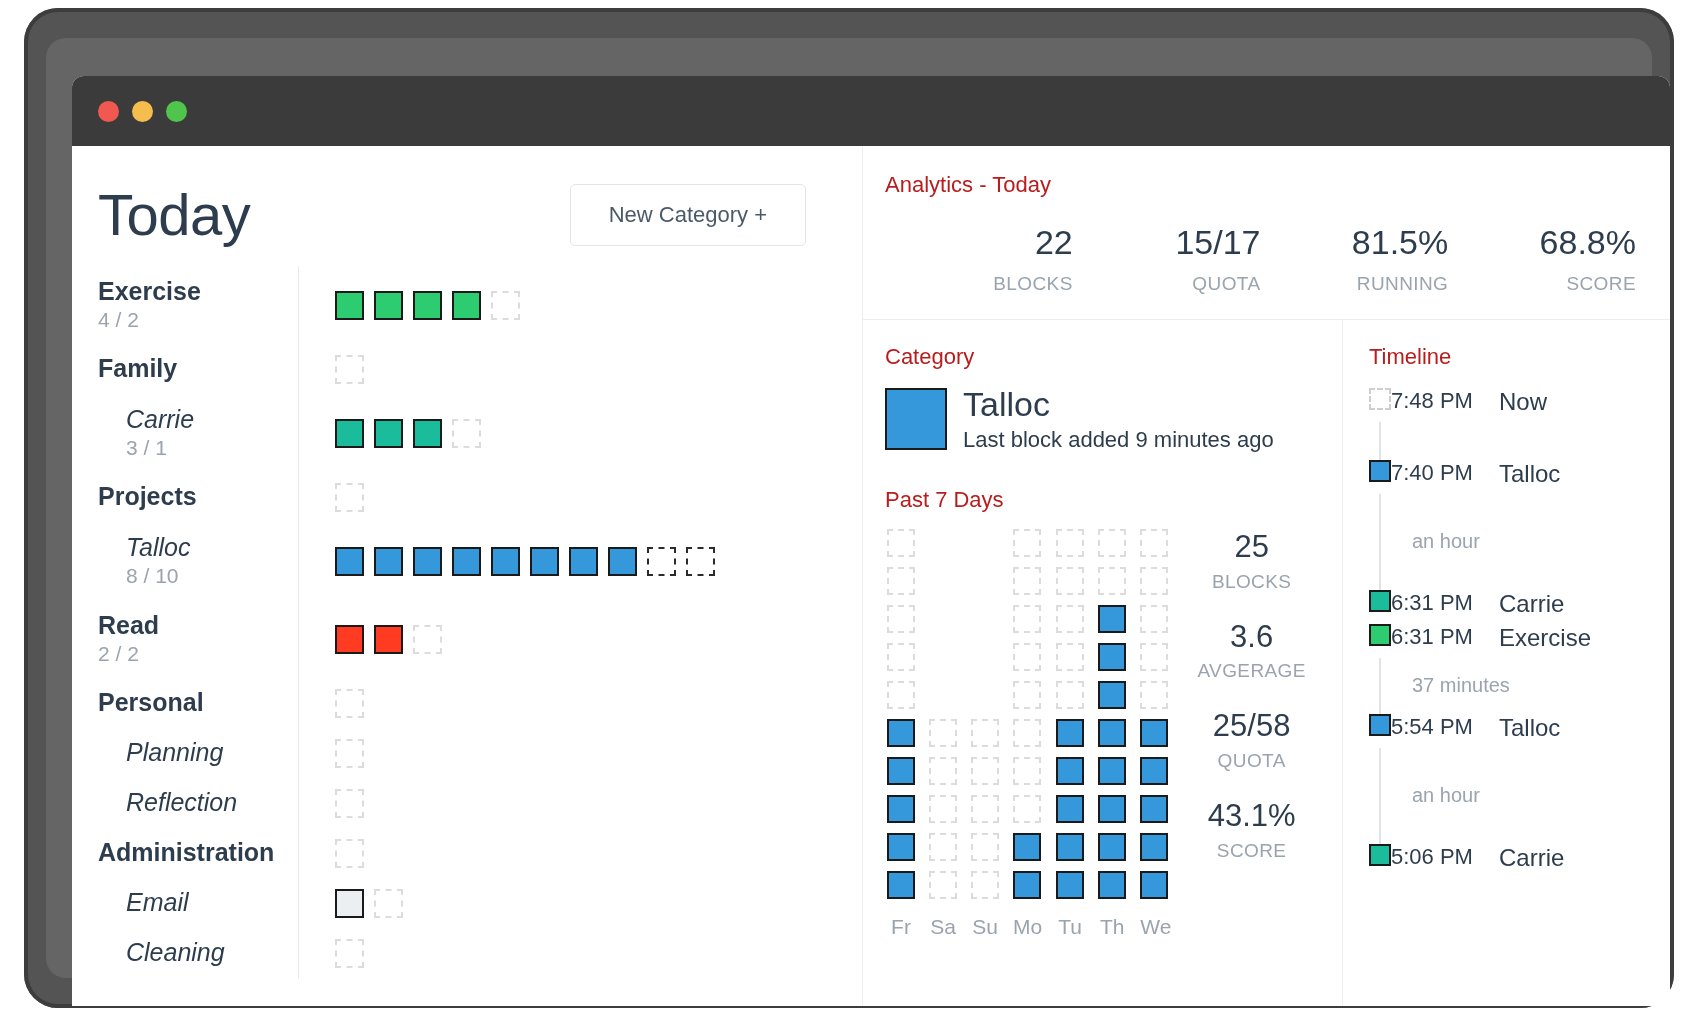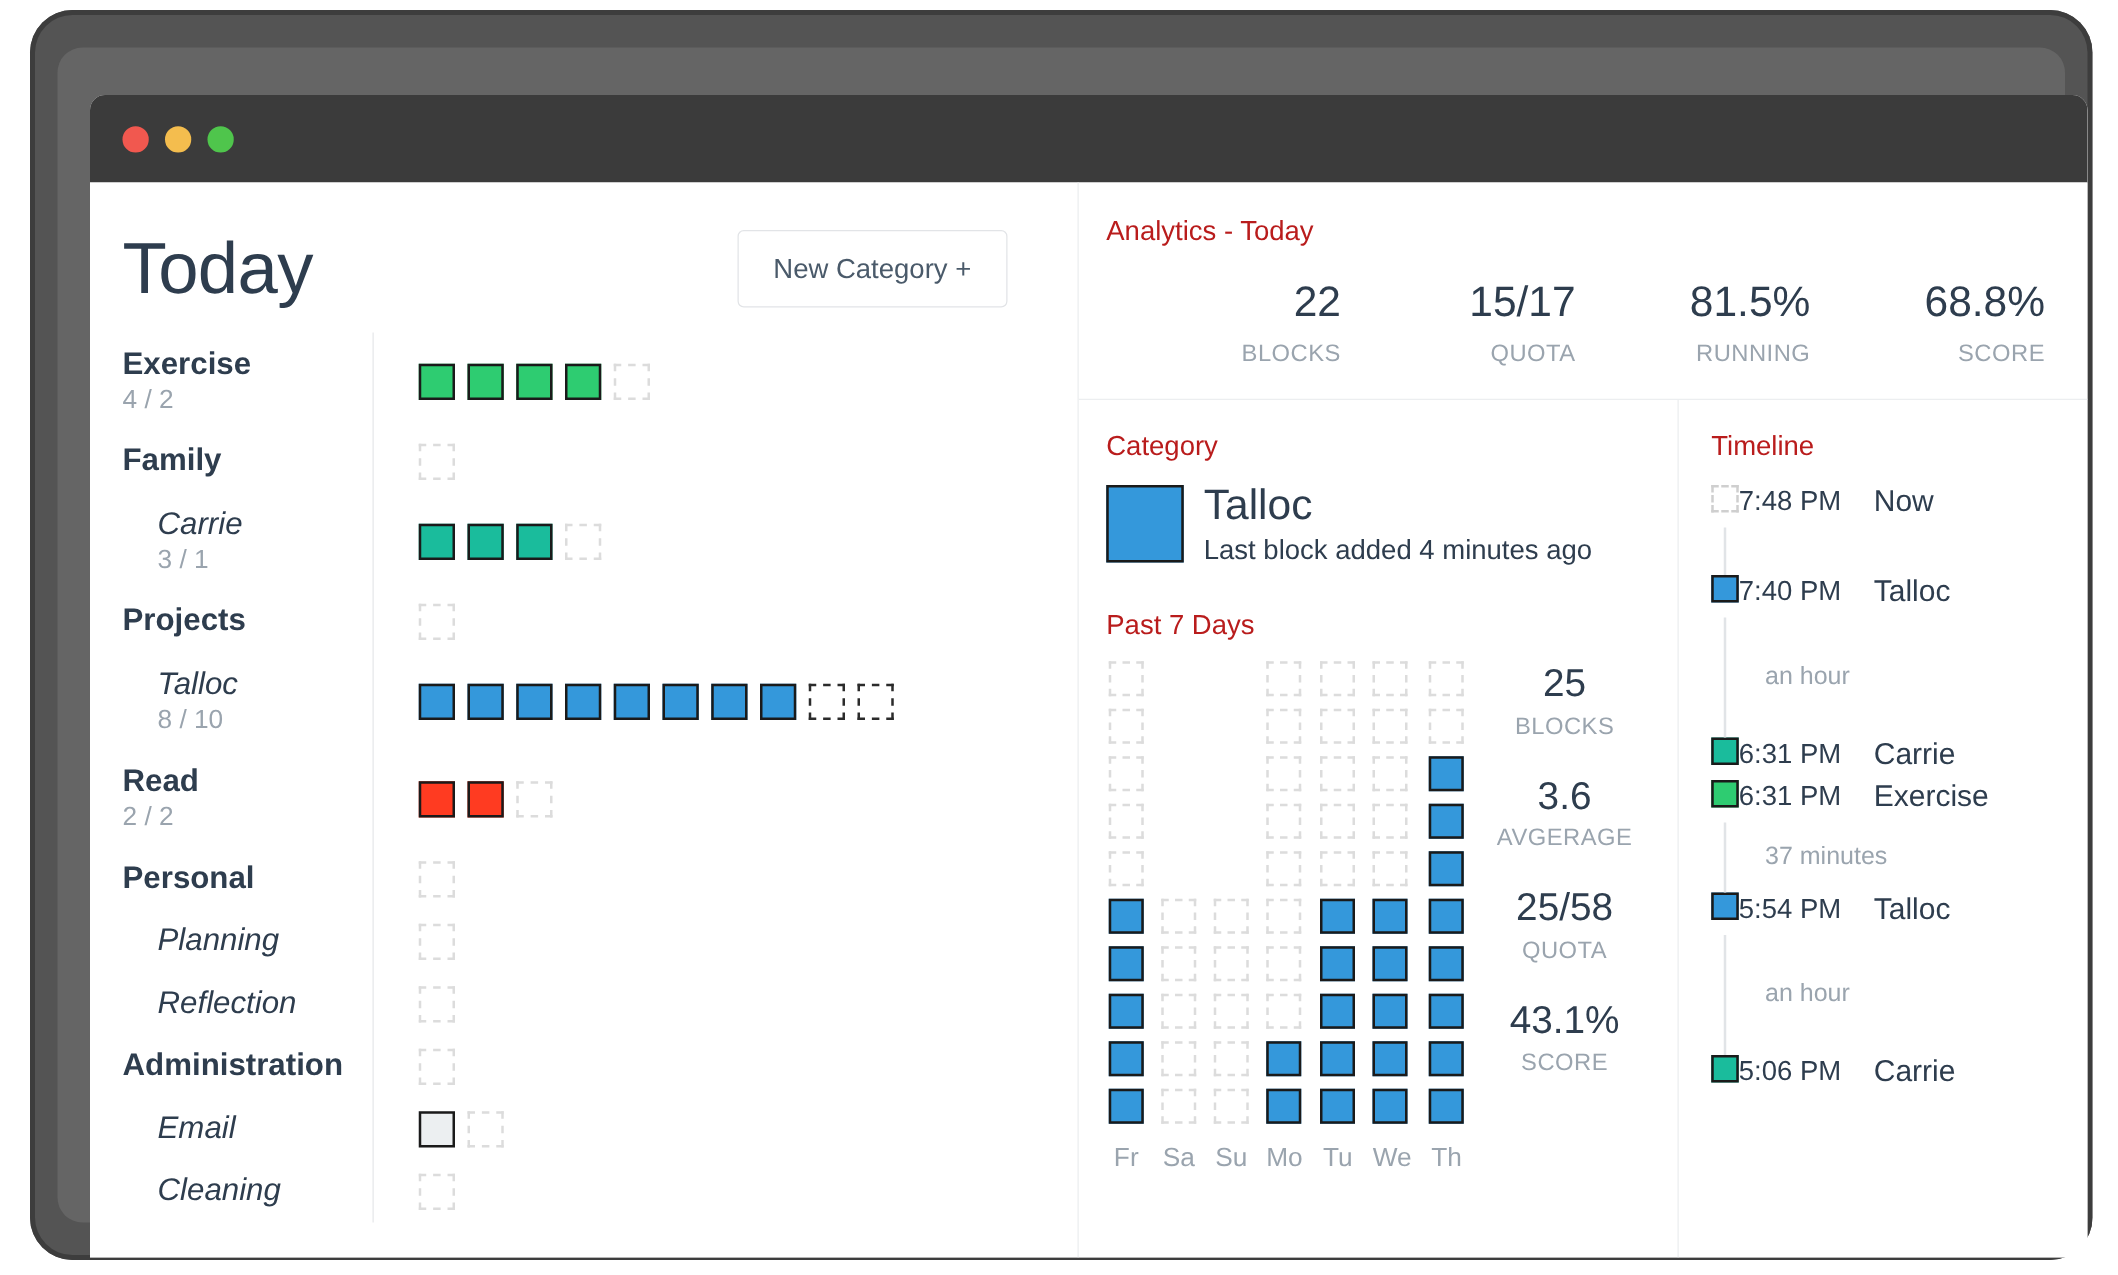--- a/index.html
+++ b/index.html
@@ -77,21 +77,21 @@
   }
   #new-cat-btn {
     margin-left: auto;
     margin-right: 26px;
     border: 1px solid #e2e4e7;
     border-radius: 5px;
     background: #fff;
     color: #4a5a6a;
     font-size: 22px;
     font-family: "Liberation Sans", sans-serif;
-    padding: 17px 28px;
+    padding: 17px 38px;
     cursor: pointer;
     white-space: nowrap;
   }
 
   #cat-area {
     display: flex;
     padding-left: 26px;
     position: relative;
   }
   #cat-labels {
@@ -468,21 +468,21 @@
           </div>
 
           <div id="lower">
 
             <div id="catpanel">
               <div class="section-label">Category</div>
               <div id="cat-head">
                 <div id="cat-swatch" style="background: rgb(52, 152, 219);"></div>
                 <div>
                   <div id="cat-name">Talloc</div>
-                  <div id="cat-sub">Last block added 4 minutes ago</div>
+                  <div id="cat-sub">Last block added 9 minutes ago</div>
                 </div>
               </div>
 
               <div class="section-label" id="past7-label">Past 7 Days</div>
 
               <div id="past7-body">
                 <div id="grid">
                     <div class="gcol">
                       <div class="gcell"></div>
                       <div class="gcell"></div>
@@ -544,42 +544,42 @@
                       <div class="gcell on" style="background: rgb(52, 152, 219);"></div>
                       <div class="gcell on" style="background: rgb(52, 152, 219);"></div>
                       <div class="gcell on" style="background: rgb(52, 152, 219);"></div>
                       <div class="gcell on" style="background: rgb(52, 152, 219);"></div>
                       <div class="gcell on" style="background: rgb(52, 152, 219);"></div>
                       <div class="gday">Tu</div>
                     </div>
                     <div class="gcol">
                       <div class="gcell"></div>
                       <div class="gcell"></div>
+                      <div class="gcell on" style="background: rgb(52, 152, 219);"></div>
+                      <div class="gcell on" style="background: rgb(52, 152, 219);"></div>
+                      <div class="gcell on" style="background: rgb(52, 152, 219);"></div>
+                      <div class="gcell on" style="background: rgb(52, 152, 219);"></div>
+                      <div class="gcell on" style="background: rgb(52, 152, 219);"></div>
+                      <div class="gcell on" style="background: rgb(52, 152, 219);"></div>
+                      <div class="gcell on" style="background: rgb(52, 152, 219);"></div>
+                      <div class="gcell on" style="background: rgb(52, 152, 219);"></div>
+                      <div class="gday">Th</div>
+                    </div>
+                    <div class="gcol">
+                      <div class="gcell"></div>
+                      <div class="gcell"></div>
                       <div class="gcell"></div>
                       <div class="gcell"></div>
                       <div class="gcell"></div>
                       <div class="gcell on" style="background: rgb(52, 152, 219);"></div>
                       <div class="gcell on" style="background: rgb(52, 152, 219);"></div>
                       <div class="gcell on" style="background: rgb(52, 152, 219);"></div>
                       <div class="gcell on" style="background: rgb(52, 152, 219);"></div>
                       <div class="gcell on" style="background: rgb(52, 152, 219);"></div>
                       <div class="gday">We</div>
-                    </div>
-                    <div class="gcol">
-                      <div class="gcell"></div>
-                      <div class="gcell"></div>
-                      <div class="gcell on" style="background: rgb(52, 152, 219);"></div>
-                      <div class="gcell on" style="background: rgb(52, 152, 219);"></div>
-                      <div class="gcell on" style="background: rgb(52, 152, 219);"></div>
-                      <div class="gcell on" style="background: rgb(52, 152, 219);"></div>
-                      <div class="gcell on" style="background: rgb(52, 152, 219);"></div>
-                      <div class="gcell on" style="background: rgb(52, 152, 219);"></div>
-                      <div class="gcell on" style="background: rgb(52, 152, 219);"></div>
-                      <div class="gcell on" style="background: rgb(52, 152, 219);"></div>
-                      <div class="gday">Th</div>
                     </div>
                   </div>
                 <div id="gridstats">
                     <div class="gstat">
                       <div class="gstat-value">25</div>
                       <div class="gstat-label">BLOCKS</div>
                     </div>
                     <div class="gstat">
                       <div class="gstat-value">3.6</div>
                       <div class="gstat-label">AVGERAGE</div>

